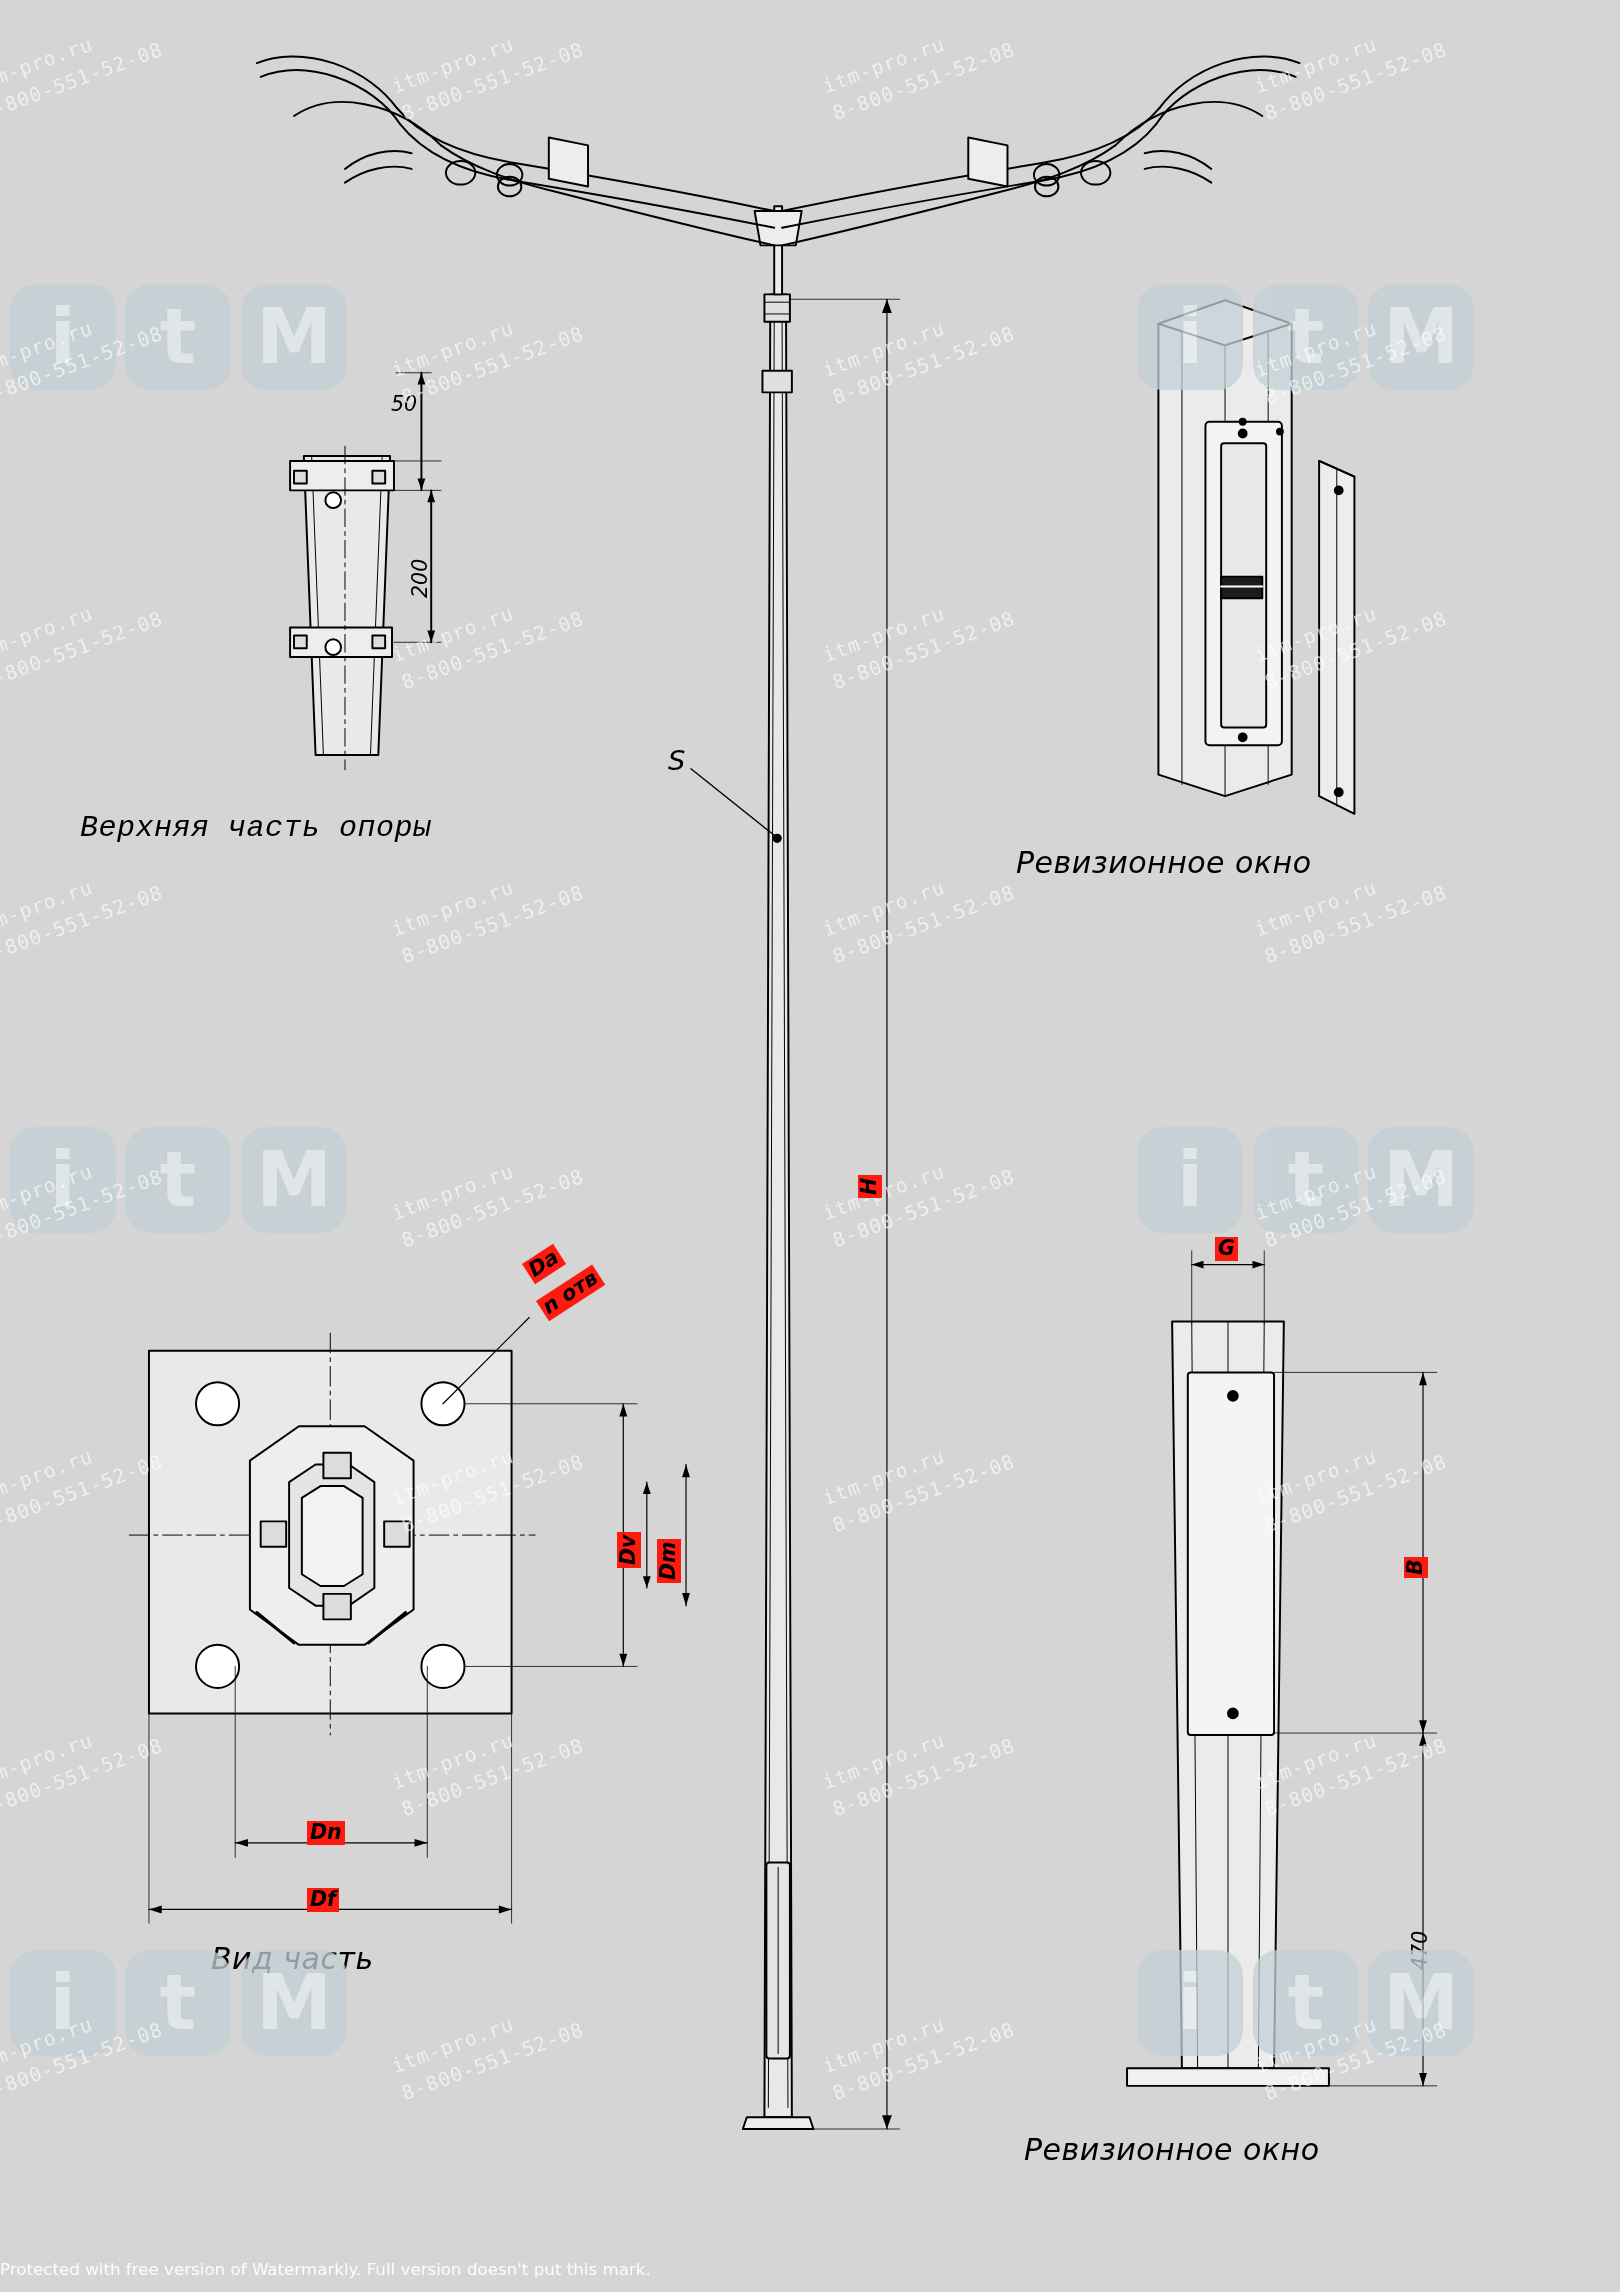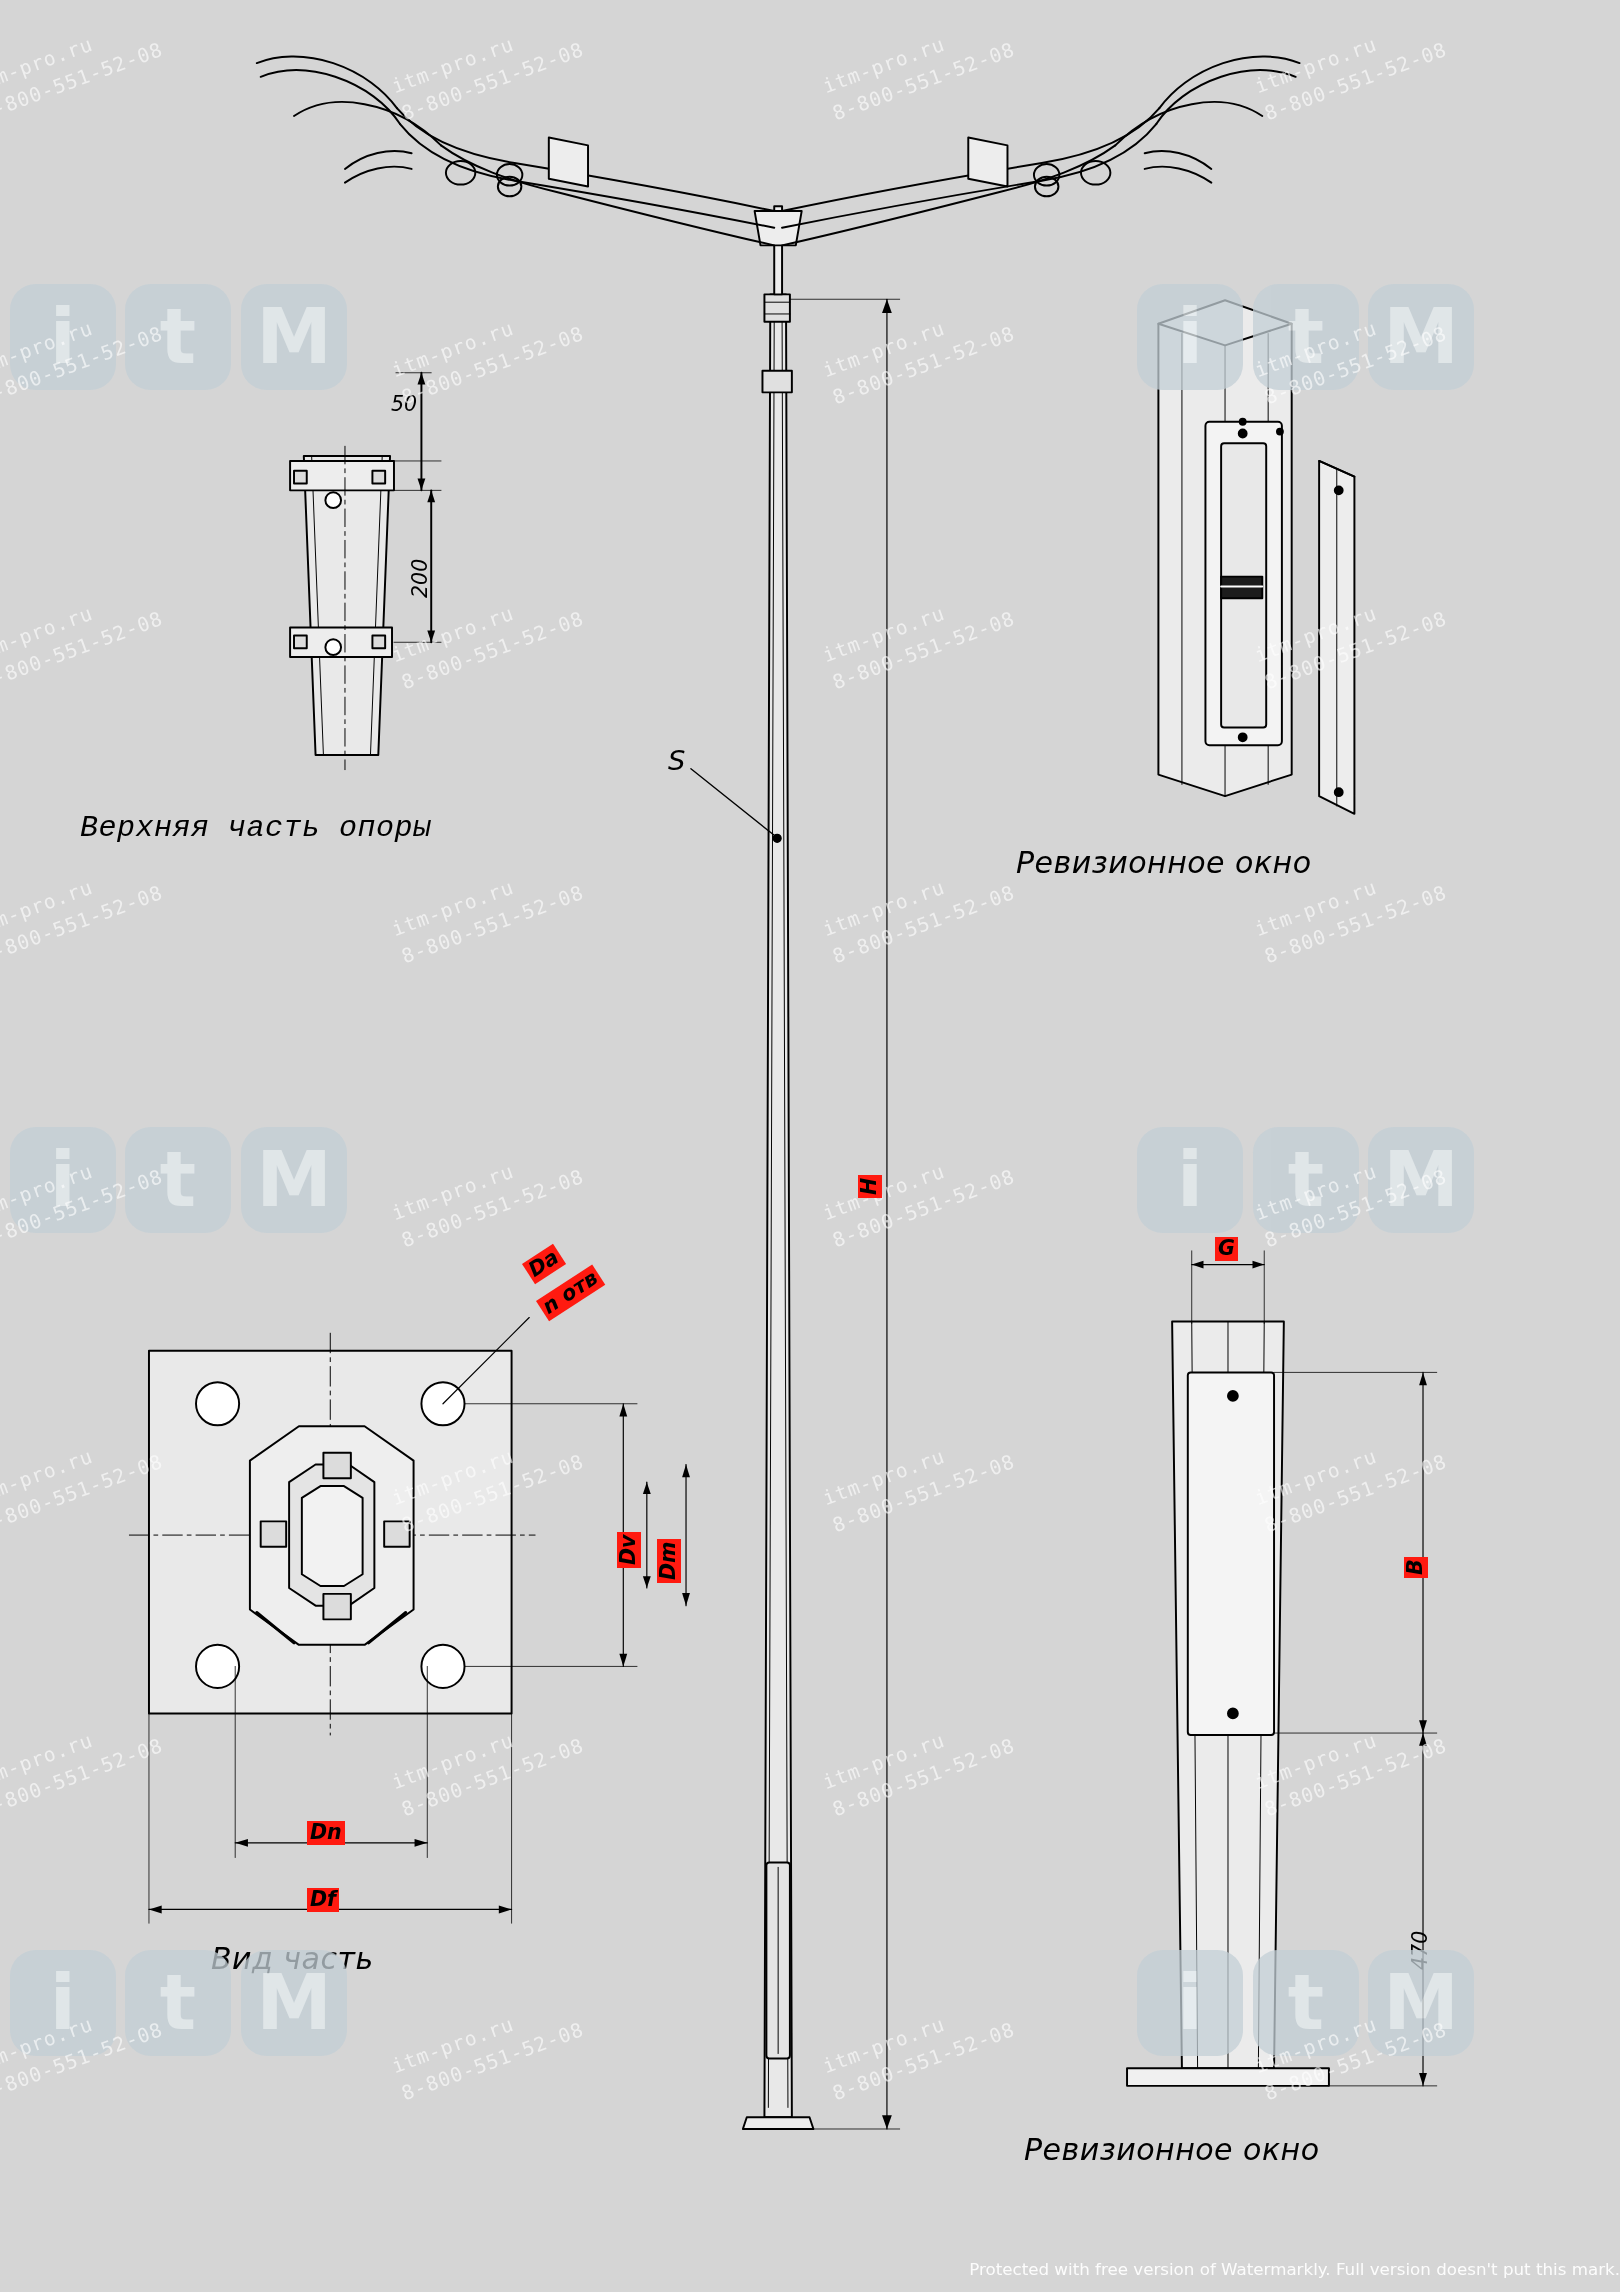--- a/index.html
+++ b/index.html
@@ -86,21 +86,21 @@
     color: #000;
     z-index: 4;
     white-space: nowrap;
   }
   .rot90 { transform: rotate(-90deg); transform-origin: left top; }
   .footer {
     position: absolute;
     left: 0;
     bottom: 13.7px;
     width: 100%;
-    text-align: right;
+    text-align: left;
     font-family: "DejaVu Sans", sans-serif;
     font-size: 16.7px;
     color: #ffffff;
     opacity: 0.95;
     z-index: 8;
   }
 </style>
 </head>
 <body>
 

